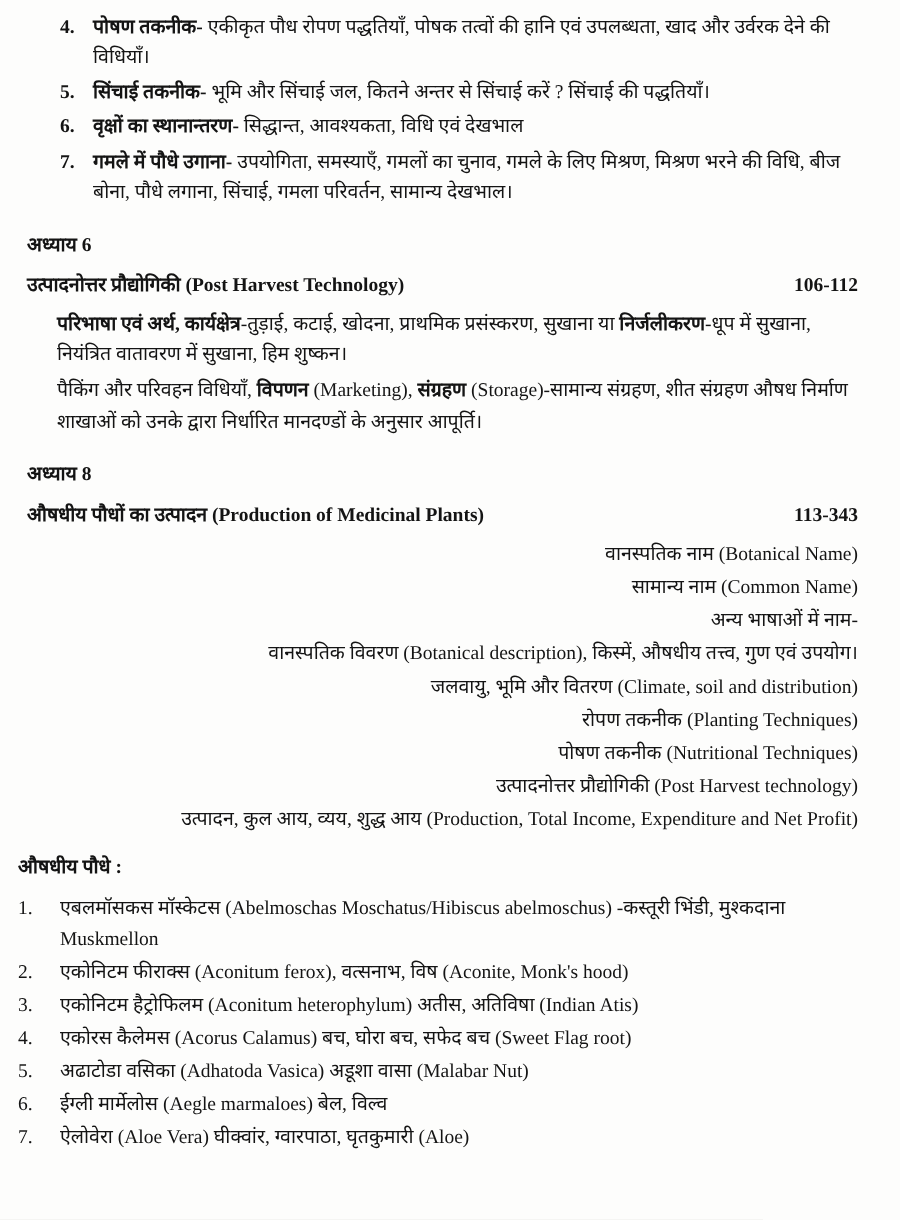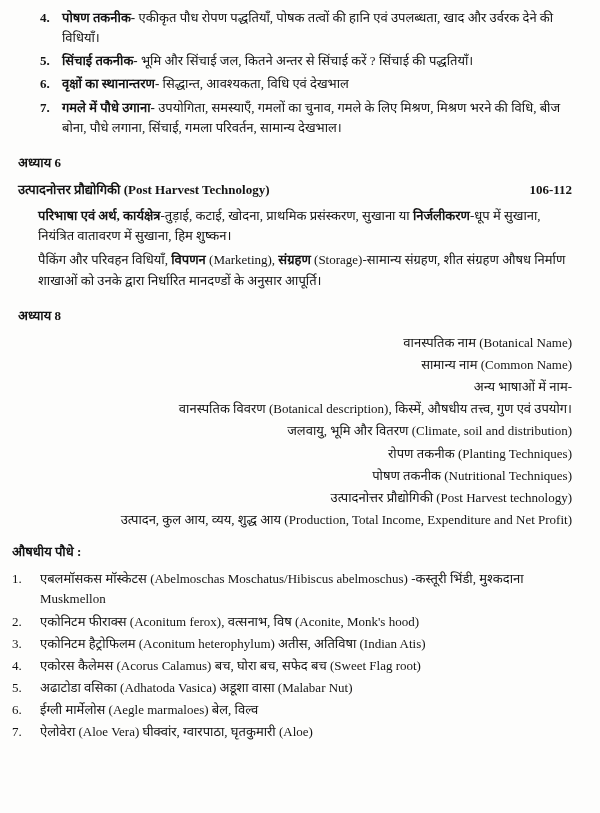--- a/index.html
+++ b/index.html
@@ -61,20 +61,24 @@
     <div class="ch-title-row">
       <span class="ch-title">उत्पादनोत्तर प्रौद्योगिकी (Post Harvest Technology)</span>
       <span class="ch-pages">106-112</span>
     </div>
     <div class="ch-body"><span class="b">परिभाषा एवं अर्थ, कार्यक्षेत्र</span><span>-तुड़ाई, कटाई, खोदना, प्राथमिक प्रसंस्करण, सुखाना या </span><span class="b">निर्जलीकरण</span><span>-धूप में सुखाना, नियंत्रित वातावरण में सुखाना, हिम शुष्कन।</span></div>
     <div class="ch-body"><span>पैकिंग और परिवहन विधियाँ, </span><span class="b">विपणन</span><span> (Marketing), </span><span class="b">संग्रहण</span><span> (Storage)-सामान्य संग्रहण, शीत संग्रहण औषध निर्माण शाखाओं को उनके द्वारा निर्धारित मानदण्डों के अनुसार आपूर्ति।</span></div>
   </div>
 
   <div class="chapter">
     <div class="ch-label">अध्याय 8</div>
+    <div class="ch-title-row">
+      <span class="ch-title">औषधीय पौधों का उत्पादन (Production of Medicinal Plants)</span>
+      <span class="ch-pages">113-343</span>
+    </div>
     <div class="ch8-lines">
       <div class="ch8-line">वानस्पतिक नाम (Botanical Name)</div>
       <div class="ch8-line">सामान्य नाम (Common Name)</div>
       <div class="ch8-line">अन्य भाषाओं में नाम-</div>
       <div class="ch8-line">वानस्पतिक विवरण (Botanical description), किस्में, औषधीय तत्त्व, गुण एवं उपयोग।</div>
       <div class="ch8-line">जलवायु, भूमि और वितरण (Climate, soil and distribution)</div>
       <div class="ch8-line">रोपण तकनीक (Planting Techniques)</div>
       <div class="ch8-line">पोषण तकनीक (Nutritional Techniques)</div>
       <div class="ch8-line">उत्पादनोत्तर प्रौद्योगिकी (Post Harvest technology)</div>
       <div class="ch8-line">उत्पादन, कुल आय, व्यय, शुद्ध आय (Production, Total Income, Expenditure and Net Profit)</div>

